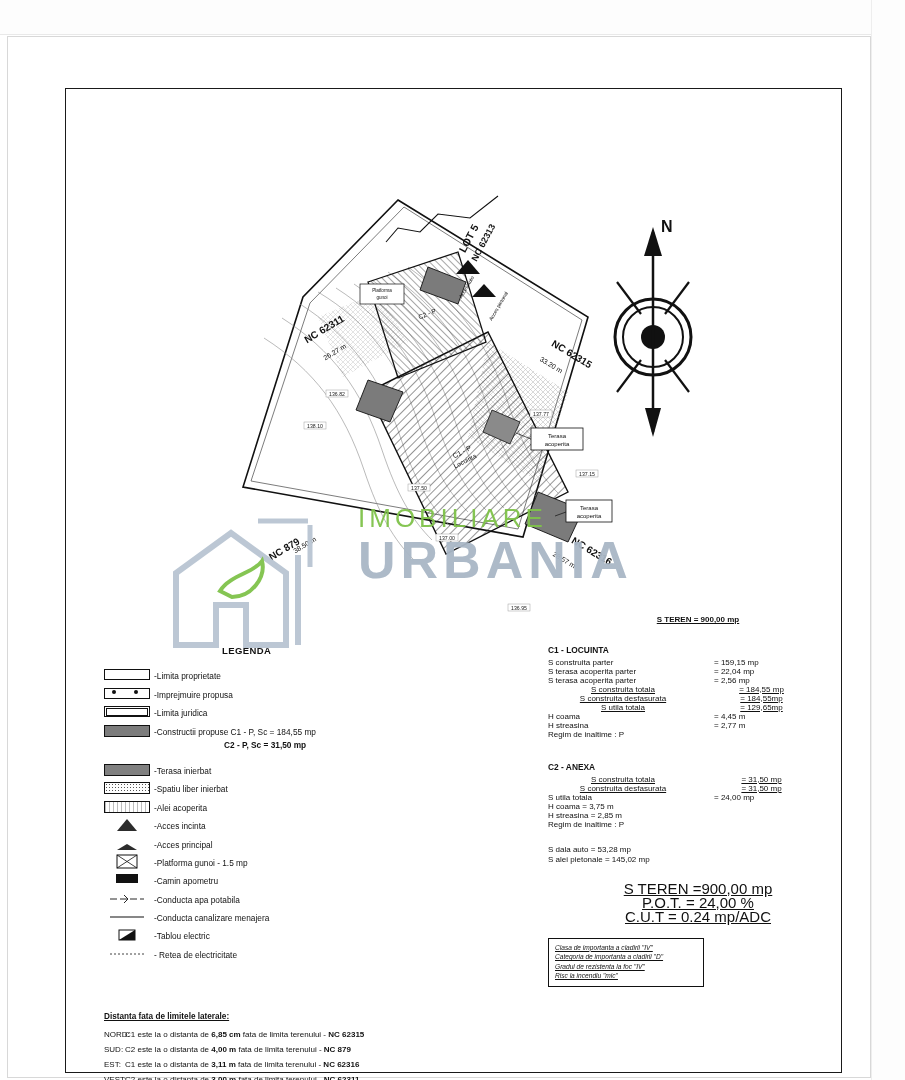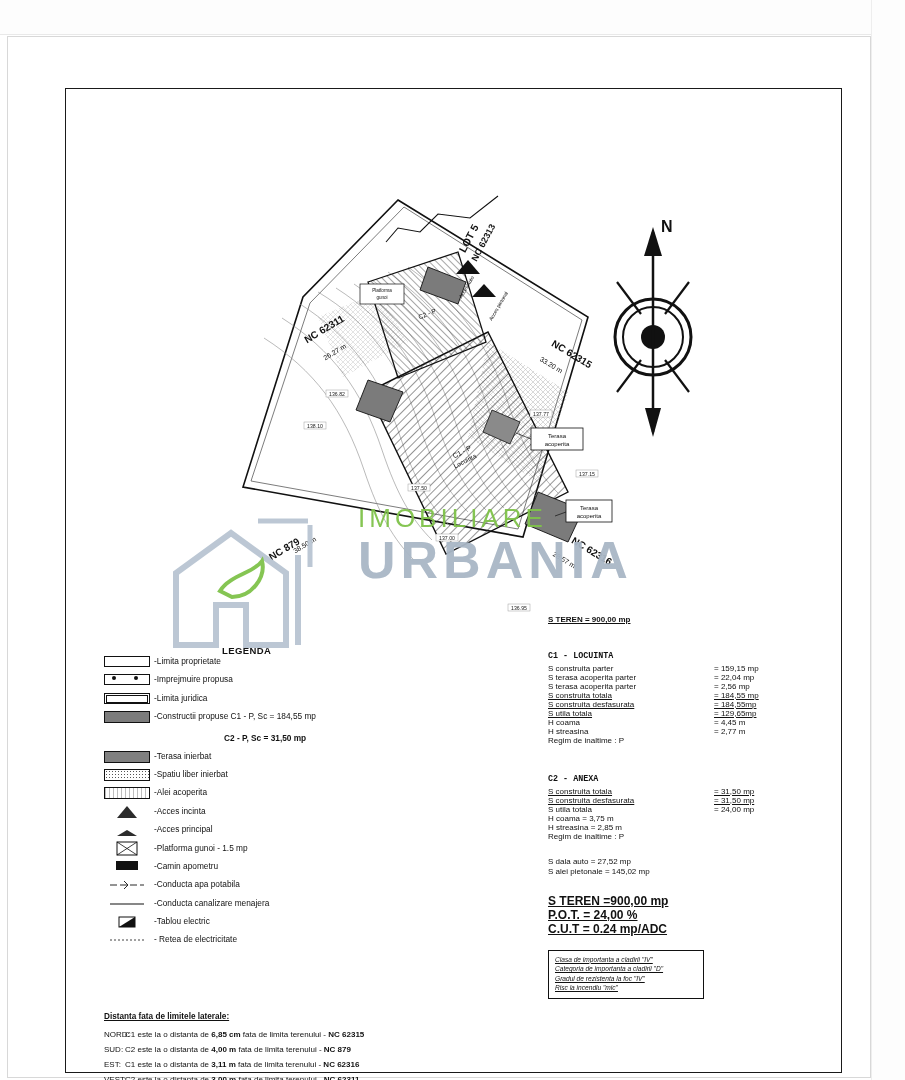--- a/index.html
+++ b/index.html
@@ -74,24 +74,24 @@
   }
 
   
   .legend {
     position: absolute;
     left: 96px; top: 608px;
     width: 330px;
   }
   .legend-title {
     font-size: 9.5px; font-weight: 700; color: #111; letter-spacing: 0.4px;
-    margin-left: 70px;  padding-left: 48px;
+    margin-left: 70px; margin-bottom: 7px; padding-left: 48px;
   }
   .legend-row {
-    display: flex; align-items: flex-start; height: 18.4px;
+    display: flex; align-items: flex-end; height: 18.4px;
   }
   .legend-sym {
     width: 46px; height: 12px; margin-right: 4px; flex: 0 0 46px;
     position: relative;
   }
   .legend-label {
     font-size: 8.3px; color: #111; white-space: nowrap;
   }
   .legend-sub {
     font-size: 8.3px; color: #111; font-weight: 700; margin: 3px 0 8px 120px;
@@ -126,28 +126,28 @@
   
   .data-block {
     position: absolute;
     left: 540px; top: 578px;
     width: 300px;
     font-size: 8px;
     color: #111;
   }
   .d-line { margin: 0 0 1.5px 0; white-space: nowrap; }
   .d-bold { font-weight: 700; }
-  .d-title { font-weight: 700; font-size: 8.4px; margin: 13px 0 3px 0; font-family: Liberation Mono, monospace; }
+  .d-title { font-weight: 700; font-size: 8.4px; margin: 7px 0 3px 0; }
   .d-row { display: flex; gap: 16px; }
   .d-row .k { width: 150px; }
   .d-row .v { width: 95px; }
-  .u { text-decoration: underline; }
+  .u { text-decoration: underline; text-align: center; }
   .spacer-12 { height: 12px; }
   .spacer-16 { height: 16px; }
-  .totals { font-size: 12px; font-weight: 700; line-height: 14px; }
+  .totals { font-size: 15px; font-weight: 400; line-height: 14px; }
   .note-box {
     margin-top: 14px;
     border: 1px solid #111;
     padding: 4px 6px 5px 6px;
     width: 142px;
     font-size: 6.6px;
     font-style: italic;
     line-height: 9.5px;
   }
   .note-box div { text-decoration: underline; }
@@ -523,21 +523,21 @@
           <span class="k">H streasina = 2,85 m</span>
           <span class="v"></span>
         </div>
       <div class="d-row">
           <span class="k">Regim de inaltime : P</span>
           <span class="v"></span>
         </div>
 
       <div class="spacer-16"></div>
 
-      <div class="d-line">S dala auto = 27,52 mp</div>
+      <div class="d-line">S dala auto = 53,28 mp</div>
       <div class="d-line">S alei pietonale = 145,02 mp</div>
 
       <div class="spacer-16"></div>
 
       <div class="totals">
         <div class="u">S TEREN =900,00 mp</div>
         <div class="u">P.O.T. = 24,00 %</div>
         <div class="u">C.U.T = 0.24 mp/ADC</div>
       </div>
 

